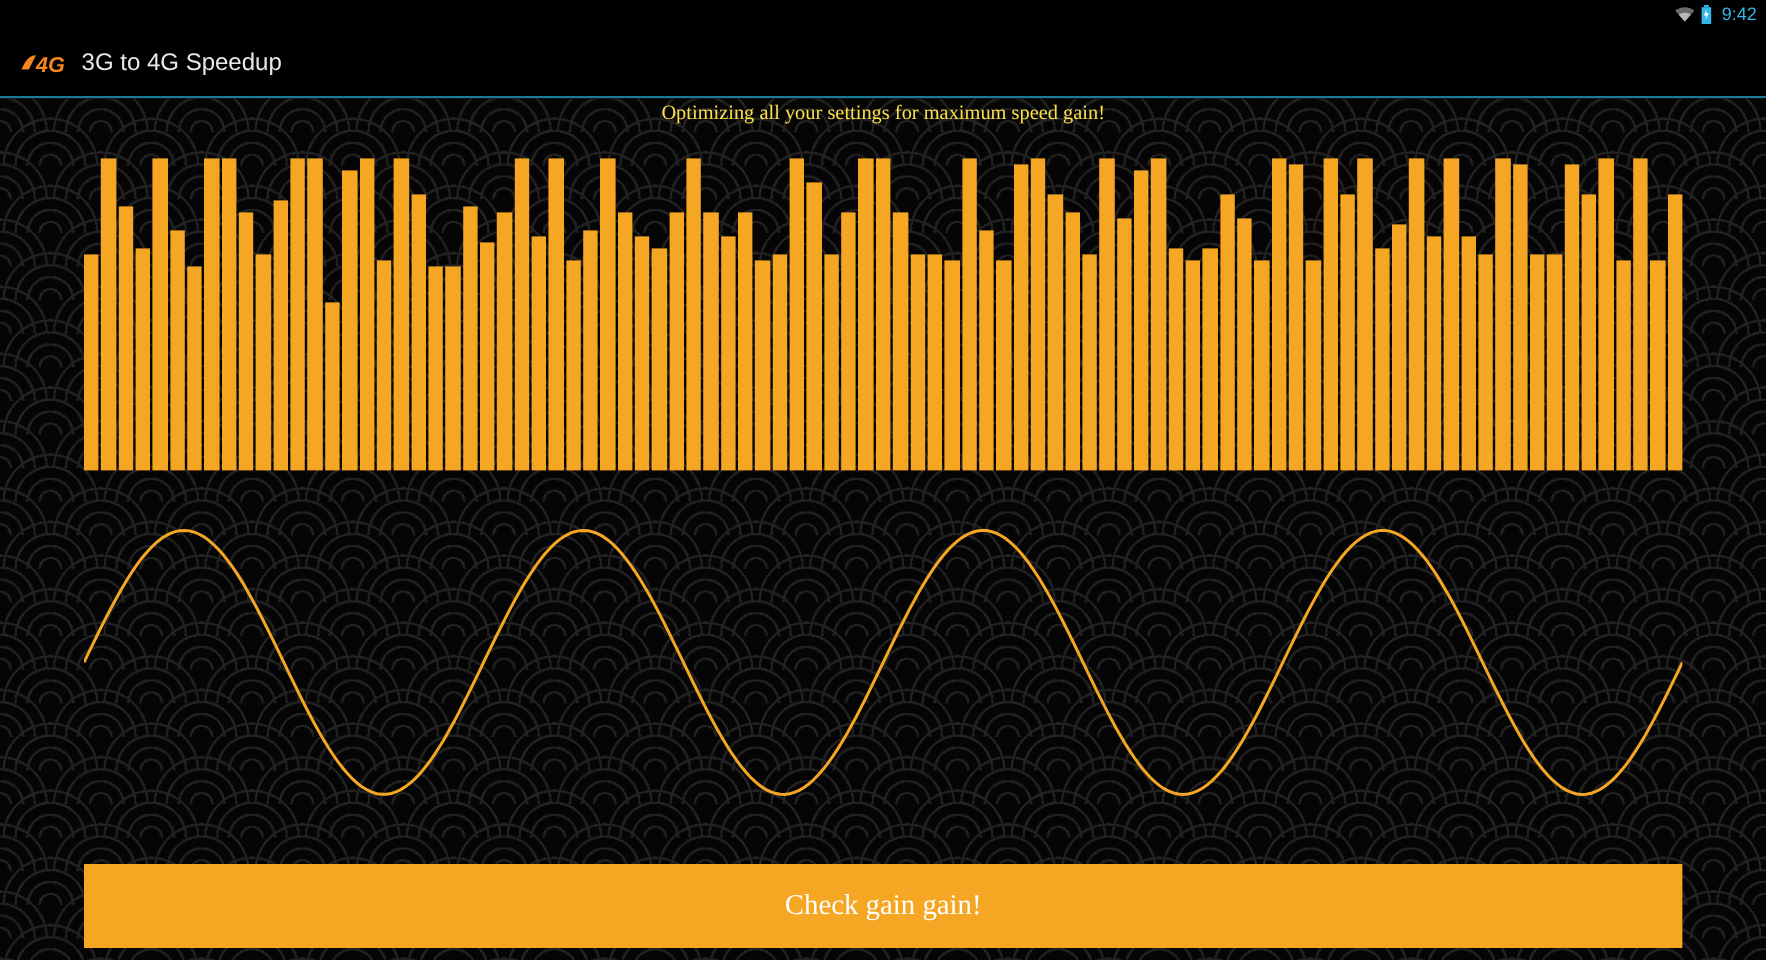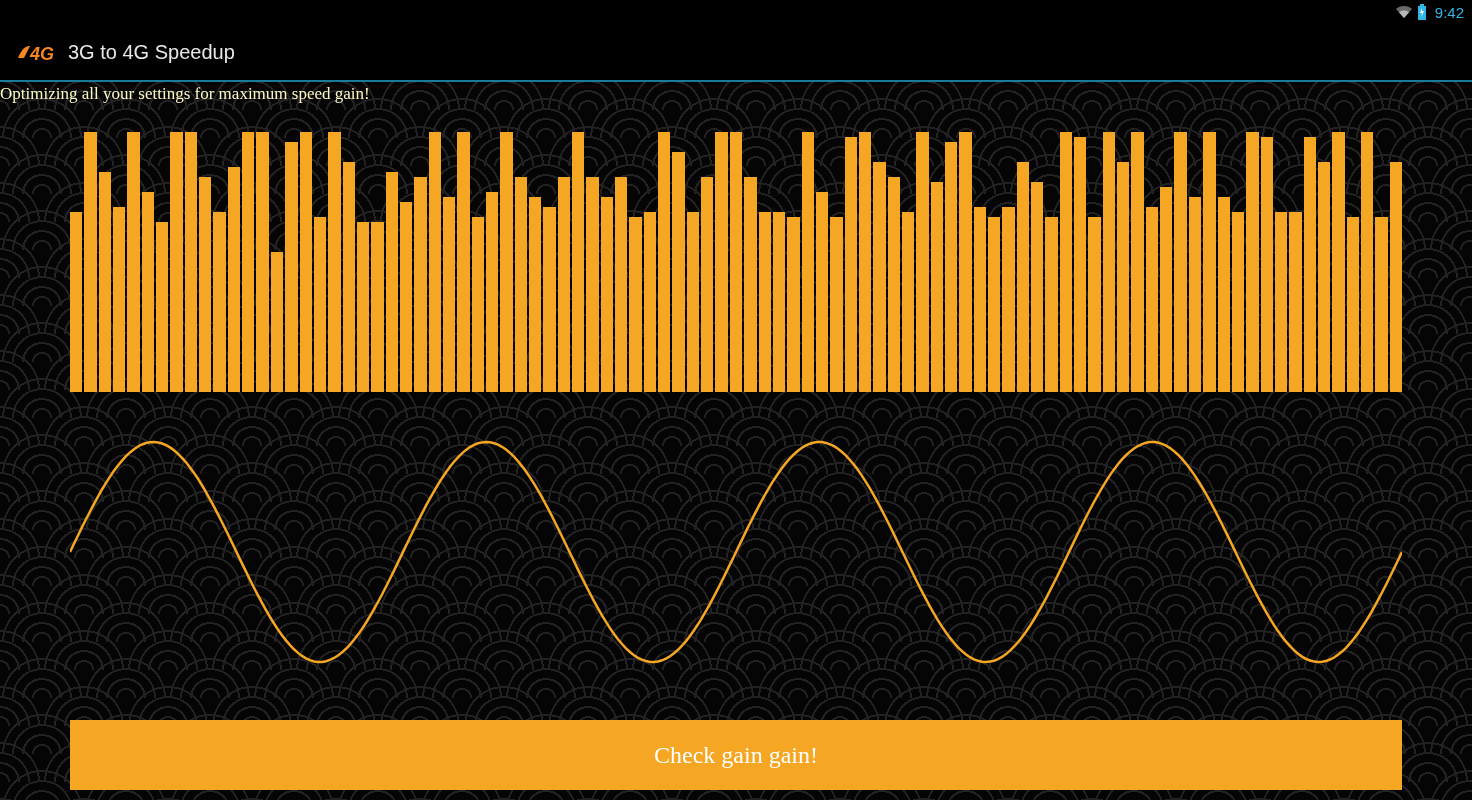--- a/index.html
+++ b/index.html
@@ -14,21 +14,21 @@
   radial-gradient(circle at 50% 100%, transparent 8px, #222 8px, #222 10px, transparent 10px, transparent 18px, #222 18px, #222 20px, transparent 20px, transparent 28px, #222 28px, #222 30px, transparent 30px, transparent 38px, #222 38px, #222 40px, transparent 40px);
  background-size:84px 56px;
  background-position:0 0;
 }
 .bg-pattern::after{content:"";position:absolute;inset:0;
  background-image:
   radial-gradient(circle at 50% 100%, transparent 8px, #222 8px, #222 10px, transparent 10px, transparent 18px, #222 18px, #222 20px, transparent 20px, transparent 28px, #222 28px, #222 30px, transparent 30px, transparent 38px, #222 38px, #222 40px, transparent 40px);
  background-size:84px 56px;
  background-position:42px 28px;
 }
-.status-text{position:absolute;top:2px;left:0;right:0;text-align:left;color:#fef9c3;font-family:"Comic Sans MS","Segoe Script",cursive;font-size:17px;z-index:2;}
+.status-text{position:absolute;top:2px;left:0;right:0;text-align:center;color:#fde047;font-family:"Comic Sans MS","Segoe Script",cursive;font-size:17px;z-index:2;}
 .bars-area{position:absolute;top:30px;left:70px;right:70px;height:280px;display:flex;align-items:flex-end;gap:2px;z-index:2;}
 .bars-area .bar{flex:1;background:#f5a623;}
 .wave-area{position:absolute;top:330px;left:70px;right:70px;height:280px;z-index:2;}
 .button-area{position:absolute;left:70px;right:70px;bottom:10px;height:70px;background:#f5a623;display:flex;align-items:center;justify-content:center;z-index:2;cursor:pointer;}
 .button-area .lbl{color:#fff;font-family:"Comic Sans MS","Segoe Script",cursive;font-size:24px;}
 svg.wave path{stroke:#f5a623;stroke-width:2.5;fill:none;}
 .wifi-ico svg{display:block;}
 .batt-ico{display:inline-flex;align-items:center;}
 </style>
 </head>

